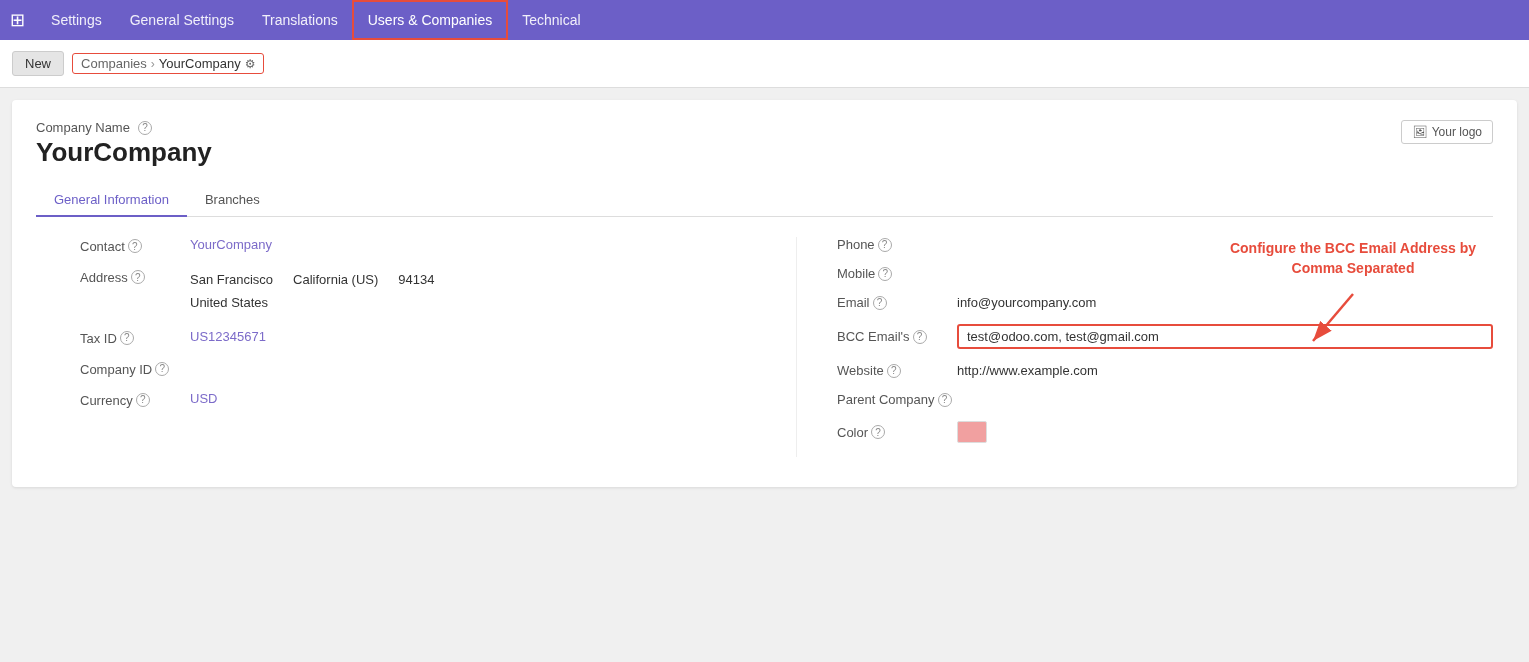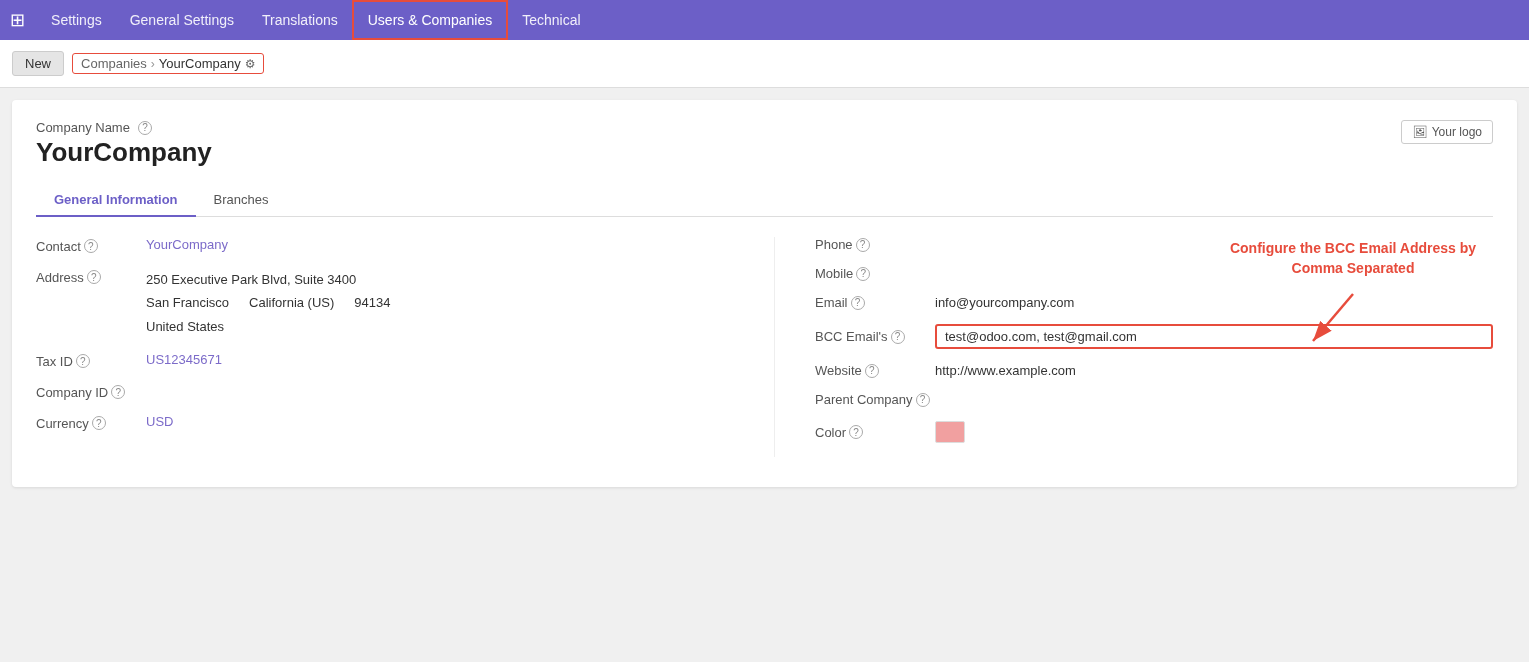--- a/index.html
+++ b/index.html
@@ -141,31 +141,32 @@
       padding: 8px 18px;
       font-size: 13px;
       cursor: pointer;
       color: #555;
       border-bottom: 2px solid transparent;
       margin-bottom: -1px;
     }
     .tab.active {
       color: #6c5fc7;
       border-bottom: 2px solid #6c5fc7;
-      font-weight: 700;
+      font-weight: 400;
     }
 
     
     .form-columns {
       display: flex;
       gap: 0;
     }
     .form-col-left {
       flex: 1;
       padding-right: 40px;
+      margin-left: 44px;
     }
     .form-col-right {
       flex: 1;
       padding-left: 20px;
       border-left: none;
     }
 
     .field-row {
       display: flex;
       margin-bottom: 14px;
@@ -298,21 +299,20 @@
         </div>
         <div class="field-value">YourCompany</div>
       </div>
 
       <div class="field-row">
         <div class="field-label">
           <span>Address</span>
           <span class="help-icon">?</span>
         </div>
         <div class="address-block">
-          <div class="address-line">250 Executive Park Blvd, Suite 3400</div>
           <div class="address-line-row">
             <span class="address-line">San Francisco</span>
             <span class="address-line">California (US)</span>
             <span class="address-line">94134</span>
           </div>
           <div class="address-line">United States</div>
         </div>
       </div>
 
       <div class="field-row">

